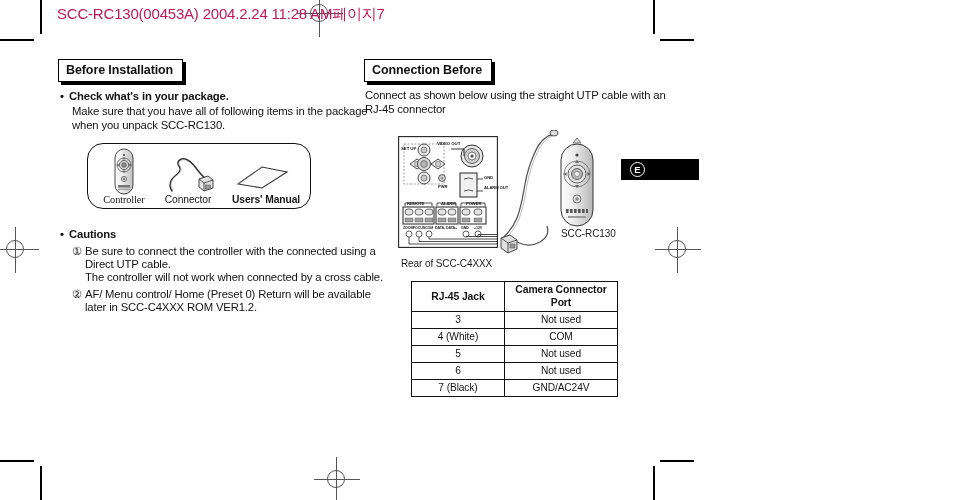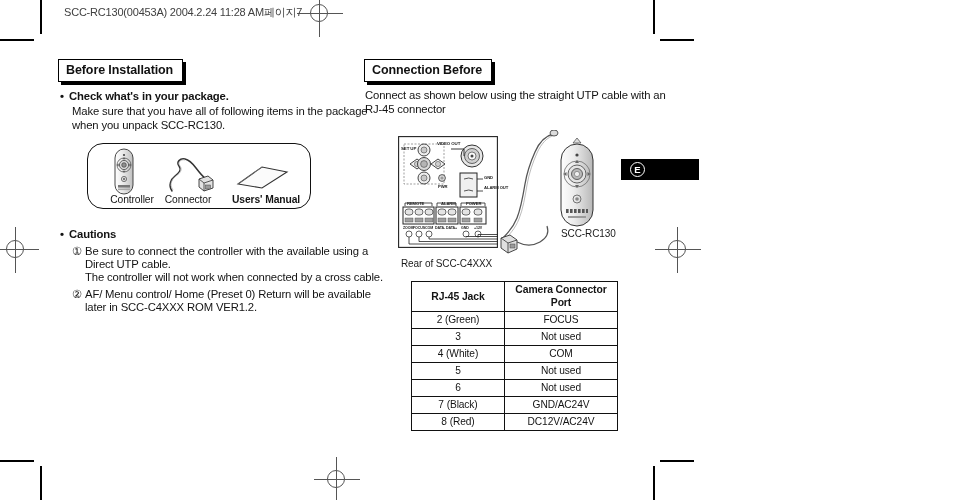--- a/index.html
+++ b/index.html
@@ -44,25 +44,25 @@
   .reg .v {
     position: absolute;
     left: 22px; top: 0;
     width: 1px; height: 46px;
     background: #555;
   }
 
   
   .sheet-header {
     position: absolute;
-    left: 64px;
+    left: 57px;
     top: 5px;
-    font-size: 11px;
+    font-size: 15px;
     letter-spacing: -0.2px;
-    color: #404040;
+    color: #be185d;
     white-space: nowrap;
   }
 
   
   .section-box {
     position: absolute;
     border: 1.5px solid #000;
     background: #fff;
     box-shadow: 3px 3px 0 #000;
     padding: 3px 9px 4px 7px;
@@ -225,21 +225,21 @@
   <circle cx="16" cy="17" r="2.3" fill="#8f8f8f" stroke="#333" stroke-width="0.6"></circle>
   <path d="M16 9.2 l1.4 2 h-2.8 z" fill="#555"></path>
   <path d="M16 24.8 l1.4 -2 h-2.8 z" fill="#555"></path>
   <path d="M8.6 17 l2 -1.4 v2.8 z" fill="#555"></path>
   <path d="M23.4 17 l-2 -1.4 v2.8 z" fill="#555"></path>
   <circle cx="16" cy="31" r="2.6" fill="none" stroke="#555" stroke-width="0.8"></circle>
   <circle cx="16" cy="31" r="1.2" fill="#777"></circle>
   <rect x="10" y="37" width="12" height="2.6" fill="#777"></rect>
   <rect x="10" y="40.5" width="12" height="1.6" fill="#aaa"></rect>
 </svg>
-<div class="pkg-caption" style="left:102px; top:194px; width:60px;">Controller</div>
+<div class="pkg-caption" style="left:94px; top:194px; width:60px;font-family:Liberation Serif, serif;">Controller</div>
 
 <svg style="position:absolute; left:166px; top:155px;" width="48" height="40" viewBox="0 0 48 40">
   <path d="M6 36 C2 30 5 24 9 21 C13 18 16 15 13 11 C10 7 14 3 19 4 C24 5 27 9 30 13 C33 17 36 21 40 24" fill="none" stroke="#333" stroke-width="1.5" stroke-linecap="round"></path>
   <path d="M7 35 C3 29 6 24 10 21 C14 18 17 15 14 11 C11 7 15 4 19 5" fill="none" stroke="#aaa" stroke-width="0.7"></path>
   <g transform="translate(33,21)">
     <path d="M0 3 L9 0 L14 4 L14 12 L5 15 L0 11 Z" fill="#e2e2e2" stroke="#333" stroke-width="0.9"></path>
     <path d="M0 3 L5 7 L5 15" fill="none" stroke="#333" stroke-width="0.8"></path>
     <path d="M5 7 L14 4" fill="none" stroke="#333" stroke-width="0.8"></path>
     <rect x="6.5" y="9" width="5" height="4" fill="#9a9a9a" stroke="#444" stroke-width="0.5"></rect>
   </g>
@@ -249,21 +249,21 @@
 <svg style="position:absolute; left:232px; top:163px;" width="60" height="28" viewBox="0 0 60 28">
   <path d="M6 21 L30 4 L55 9 L30 25 Z" fill="#fbfbfb" stroke="#333" stroke-width="1.1"></path>
   <path d="M6 21 L30 4" fill="none" stroke="#888" stroke-width="0.6"></path>
 </svg>
 <div class="pkg-caption" style="left:232px; top:194px; width:60px;font-weight:bold;">Users' Manual</div>
 
 <div class="bullet-dot" style="left:60px; top:227px;">•</div>
 <div class="txt bold" style="left:69px; top:227px;">Cautions</div>
 
 <div class="txt" style="left:72px; top:244px;">①</div>
-<div class="txt" style="left:85px; top:244px;">Be sure to connect the controller with the available using a</div>
+<div class="txt" style="left:85px; top:244px;">Be sure to connect the controller with the connected using a</div>
 <div class="txt" style="left:85px; top:257px;">Direct UTP cable.</div>
 <div class="txt" style="left:85px; top:270px;">The controller will not work when connected by a cross cable.</div>
 
 <div class="txt" style="left:72px; top:287px;">②</div>
 <div class="txt" style="left:85px; top:287px;text-align:center;">AF/ Menu control/ Home (Preset 0) Return will be available</div>
 <div class="txt" style="left:85px; top:300px;">later in SCC-C4XXX ROM VER1.2.</div>
 
 <div class="section-box" style="left:364px; top:59px;">Connection Before</div>
 
 <div class="txt" style="left:365px; top:88px;">Connect as shown below using the straight UTP cable with an</div>
@@ -414,41 +414,33 @@
 
 <table class="pintable" style="left:411px; top:281px;border-radius:21px;">
   <thead>
     <tr>
       <th class="col-a">RJ-45 Jack</th>
       <th class="col-b">Camera Connector Port</th>
     </tr>
   </thead>
   <tbody>
     <tr>
-      <td class="col-a">2 (Green)</td>
-      <td class="col-b">FOCUS</td>
-    </tr>
-    <tr>
       <td class="col-a">3</td>
       <td class="col-b">Not used</td>
     </tr>
     <tr>
       <td class="col-a">4 (White)</td>
       <td class="col-b">COM</td>
     </tr>
     <tr>
       <td class="col-a">5</td>
       <td class="col-b">Not used</td>
     </tr>
     <tr>
       <td class="col-a">6</td>
       <td class="col-b">Not used</td>
     </tr>
     <tr>
       <td class="col-a">7 (Black)</td>
       <td class="col-b">GND/AC24V</td>
     </tr>
-    <tr>
-      <td class="col-a">8 (Red)</td>
-      <td class="col-b">DC12V/AC24V</td>
-    </tr>
   </tbody>
 </table>
 
 </body></html>

